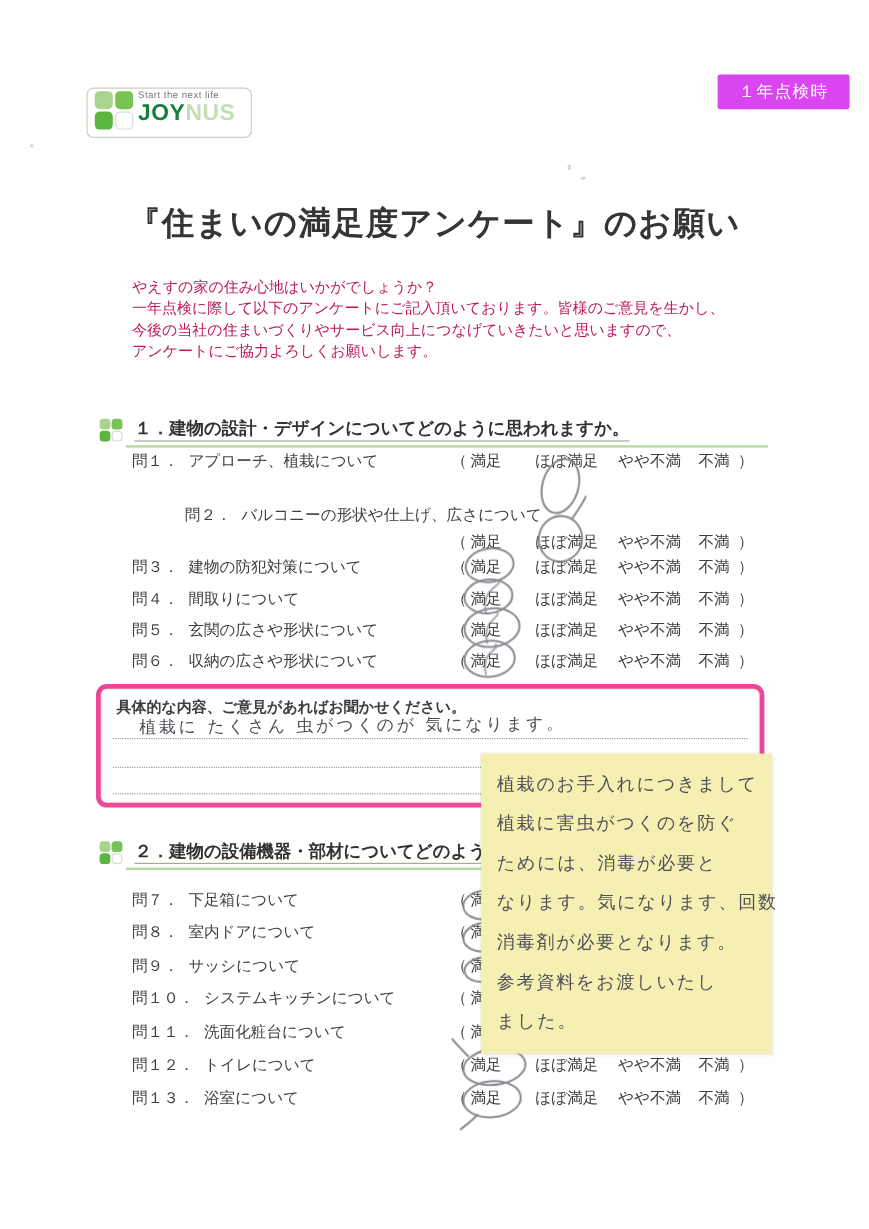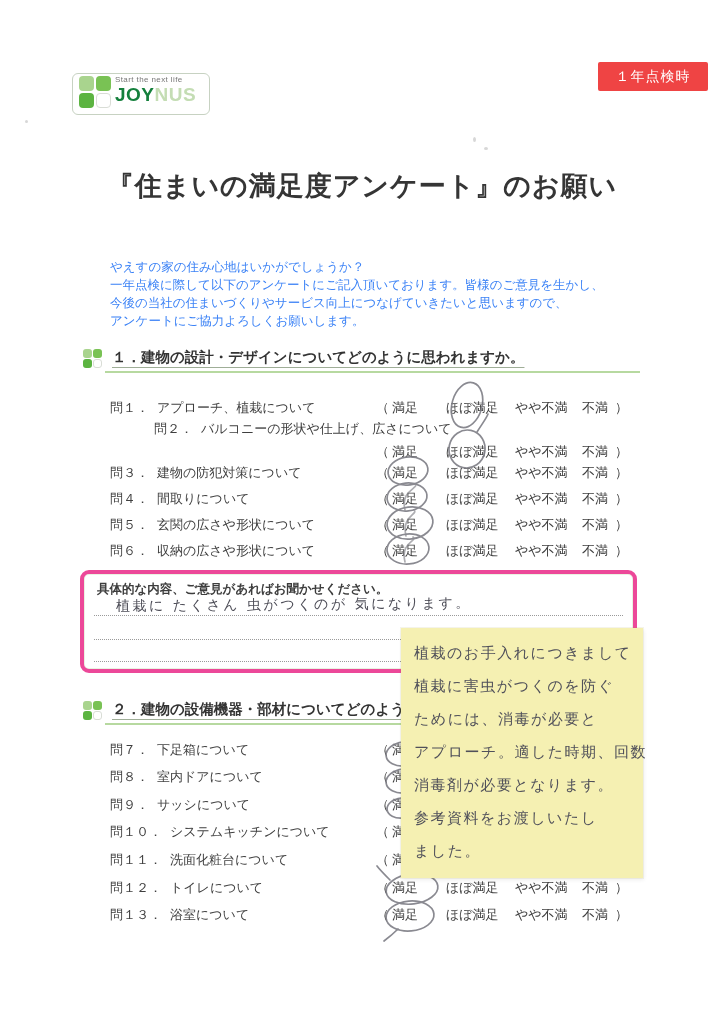--- a/index.html
+++ b/index.html
@@ -20,27 +20,27 @@
   .clover .l1{background:#a9d48e;}
   .clover .l2{background:#79c254;}
   .clover .l3{background:#5cb441;}
   .clover .l4{background:#fff;border:1px solid #d9ddd6;box-sizing:border-box;}
   .logo-text{margin-left:4px;line-height:1;}
   .logo-tagline{font-size:8px;color:#777;letter-spacing:.4px;display:block;margin-bottom:1px;}
   .logo-name{font-size:19px;font-weight:bold;letter-spacing:.5px;}
   .logo-name .joy{color:#15803d;}
   .logo-name .nus{color:#c4ddb4;font-weight:bold;}
   .badge{
-    left:598px;top:62px;width:110px;height:29px;background:#ef4444;color:#fff;
+    left:598px;top:62px;width:110px;height:29px;background:#d946ef;color:#fff;
     font-size:14px;display:flex;align-items:center;justify-content:center;letter-spacing:1px;
     border-radius:2px;
   }
   
   .title{left:0;top:168px;width:724px;text-align:center;font-size:27px;font-weight:bold;color:#353535;letter-spacing:1px;}
-  .intro{left:110px;top:230px;width:500px;font-size:12.5px;line-height:18px;color:#3b82f6;margin-top:28px;}
+  .intro{left:110px;top:230px;width:500px;font-size:12.5px;line-height:18px;color:#be185d;}
   
   .sec-clover{width:20px;height:20px;display:grid;grid-template-columns:9px 9px;grid-template-rows:9px 9px;gap:1px;}
   .sec-clover i{border-radius:3px;display:block;}
   .sec-head-text{font-size:14.5px;font-weight:bold;color:#333;
     text-decoration:underline;text-decoration-color:#9fae97;text-decoration-thickness:1px;text-underline-offset:5px;}
   .green-line{height:2px;background:#b7d9a0;}
   
   .qrow{left:0;top:0;width:724px;height:20px;font-size:13px;color:#3f3f3f;}
   .qrow .qt{position:absolute;left:110px;top:0;white-space:nowrap;}
   .qrow .qt .ql{margin-right:8px;}
@@ -95,21 +95,21 @@
 
 <div class="abs sec-clover" style="left:83px;top:349px;">
     <i style="background:#a9d48e"></i>
     <i style="background:#79c254"></i>
     <i style="background:#5cb441"></i>
     <i style="background:#fff;border:1px solid #d9ddd6;box-sizing:border-box;"></i>
   </div>
 <div class="abs sec-head-text" style="left:112px;top:348px;">１．建物の設計・デザインについてどのように思われますか。</div>
 <div class="abs green-line" style="left:105px;top:371px;width:535px;"></div>
 
-<div class="abs qrow" style="top:399px;text-align:right;">
+<div class="abs qrow" style="top:375px;text-align:right;">
   <span class="qt"><span class="ql">問１．</span><span>アプローチ、植栽について</span></span>
   <span class="op op1">（</span>
   <span class="op op2">満足</span>
   <span class="op op3">ほぼ満足</span>
   <span class="op op4">やや不満</span>
   <span class="op op5">不満</span>
   <span class="op op6">）</span>
 </div>
 <div class="abs qrow" style="top:420px;margin-left:44px;">
   <span class="qt"><span class="ql">問２．</span><span>バルコニーの形状や仕上げ、広さについて</span></span>
@@ -259,21 +259,21 @@
     <path d="M390,880 C384,874 380,870 377,866"></path>
     <ellipse cx="410" cy="916" rx="24" ry="15" transform="rotate(-5 410 916)"></ellipse>
     <path d="M398,929 C392,935 388,938 384,941"></path>
   </g>
 </svg>
 
 <div class="abs sticky handwriting">
   <div>植栽のお手入れにつきまして</div>
   <div>植栽に害虫がつくのを防ぐ</div>
   <div>ためには、消毒が必要と</div>
-  <div>アプローチ。適した時期、回数</div>
+  <div>なります。気になります、回数</div>
   <div>消毒剤が必要となります。</div>
   <div>参考資料をお渡しいたし</div>
   <div>ました。</div>
 </div>
 
 <div class="speck" style="left:473px;top:137px;width:3px;height:5px;"></div>
 <div class="speck" style="left:484px;top:147px;width:4px;height:3px;"></div>
 <div class="speck" style="left:25px;top:120px;width:3px;height:3px;"></div>
 
 </body></html>

